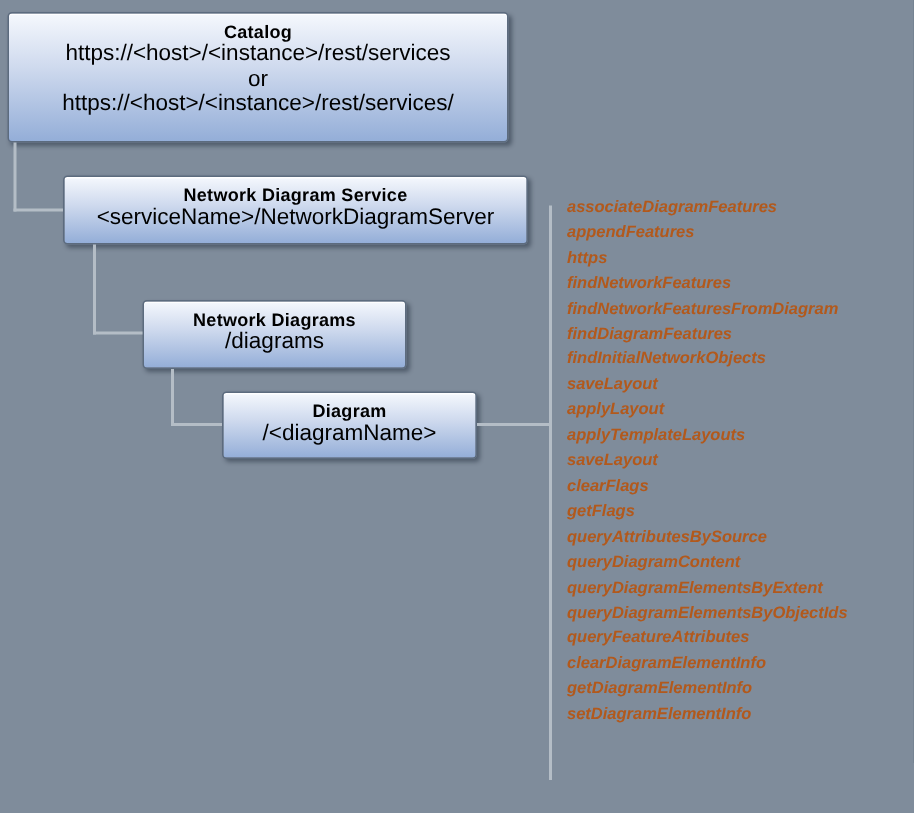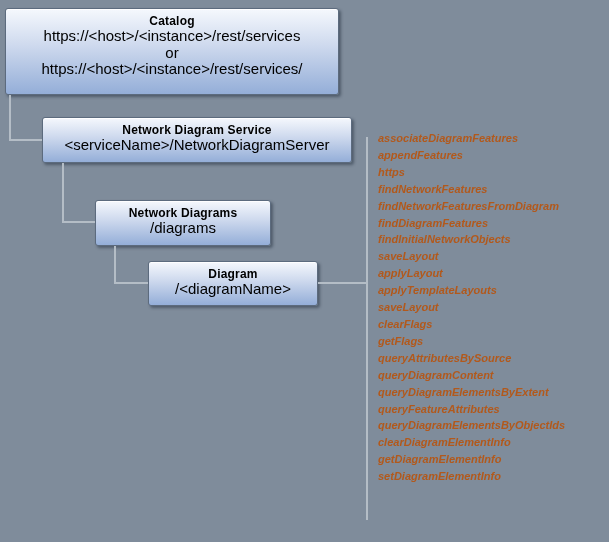--- a/index.html
+++ b/index.html
@@ -96,20 +96,20 @@
       <div class="op">findInitialNetworkObjects</div>
       <div class="op">saveLayout</div>
       <div class="op">applyLayout</div>
       <div class="op">applyTemplateLayouts</div>
       <div class="op">saveLayout</div>
       <div class="op">clearFlags</div>
       <div class="op">getFlags</div>
       <div class="op">queryAttributesBySource</div>
       <div class="op">queryDiagramContent</div>
       <div class="op">queryDiagramElementsByExtent</div>
+      <div class="op">queryDiagramElementsByObjectIds</div>
       <div class="op">queryFeatureAttributes</div>
-      <div class="op">queryDiagramElementsByObjectIds</div>
       <div class="op">clearDiagramElementInfo</div>
       <div class="op">getDiagramElementInfo</div>
       <div class="op">setDiagramElementInfo</div>
     </div>
 
 </div>
 
 </body></html>

